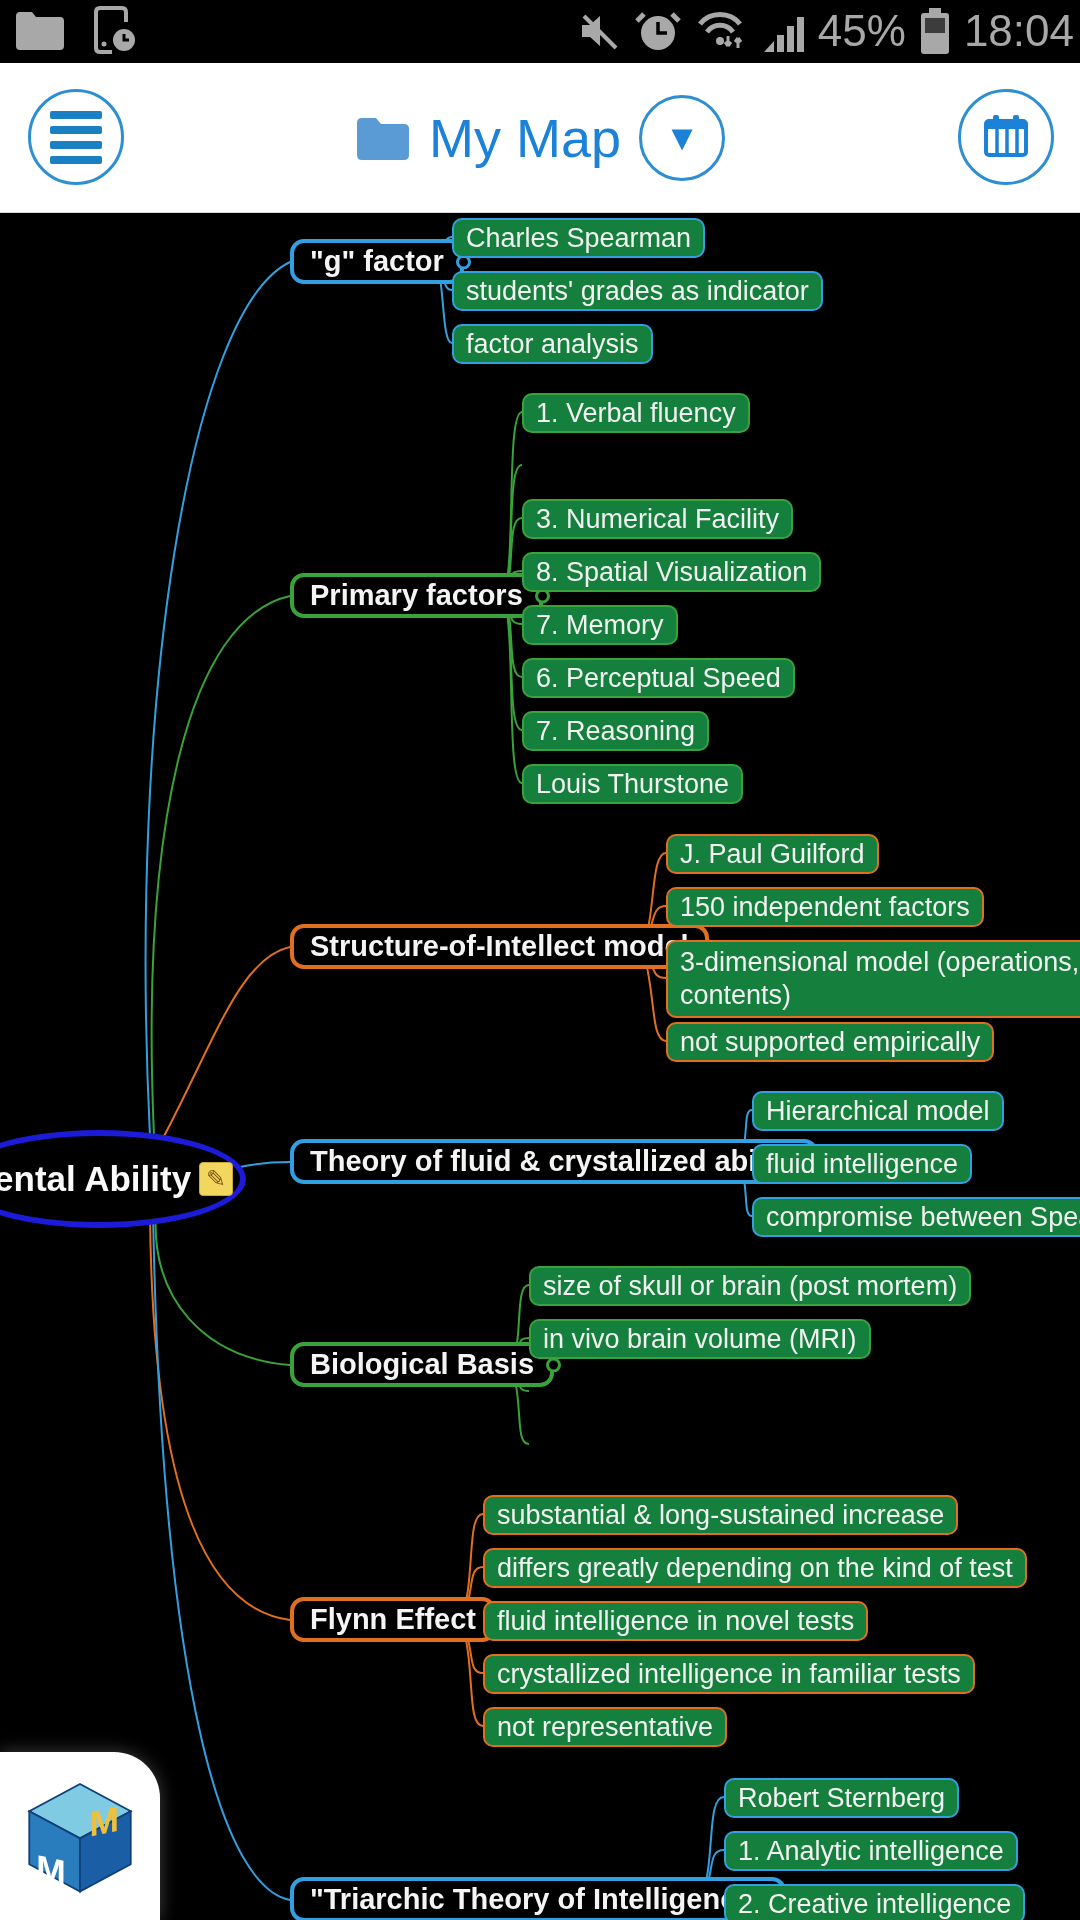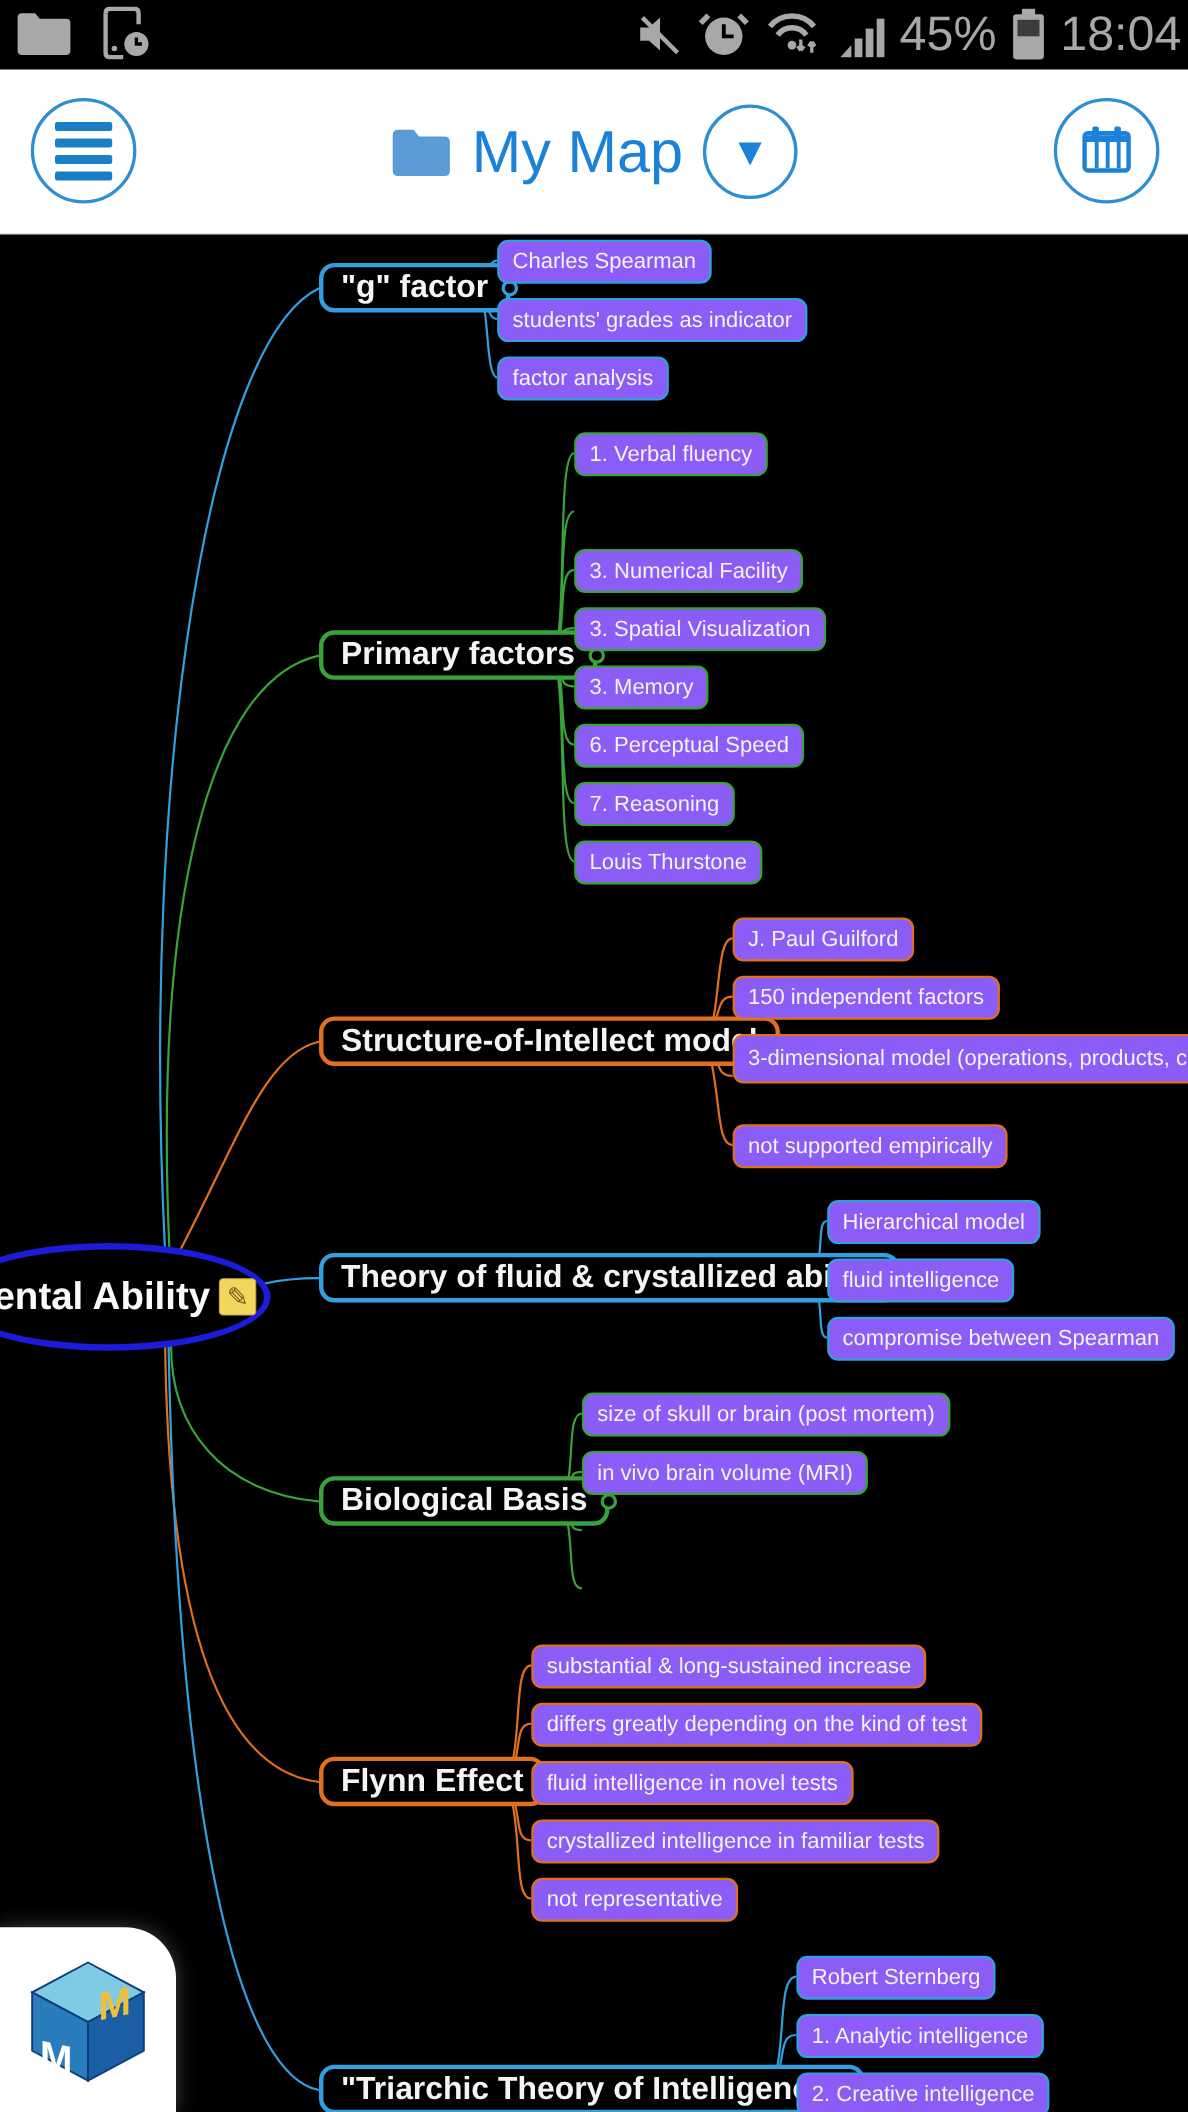--- a/index.html
+++ b/index.html
@@ -27,22 +27,22 @@
   .dd-btn span{color:#1b82d8;font-size:36px;line-height:1;}
   .calendar-btn{right:26px;top:26px;width:90px;height:90px;}
   
   .canvas{position:absolute;left:0;top:0;width:1080px;height:1920px;background:#000;}
   svg.links{position:absolute;left:0;top:0;z-index:1;}
   .pnode{position:absolute;z-index:2;background:#000;border:4px solid var(--bc);
     border-radius:14px;color:#f4f4f4;font-weight:bold;font-size:29px;line-height:37px;
     padding:0 16px;white-space:nowrap;}
   .pnode::after{content:"";position:absolute;right:-11px;top:50%;transform:translateY(-50%);
     width:9px;height:9px;border-radius:50%;background:#000;border:3px solid var(--bc);}
-  .cnode{position:absolute;z-index:2;background:#8b5cf6;border:2px solid var(--bc);
-    border-radius:10px;color:#f2f2f2;font-size:20px;line-height:34px;
+  .cnode{position:absolute;z-index:2;background:#15803d;border:2px solid var(--bc);
+    border-radius:10px;color:#f2f2f2;font-size:27px;line-height:34px;
     padding:1px 12px;white-space:nowrap;}
   .cnode.wrap{white-space:normal;line-height:33px;padding:4px 12px;}
   .rootnode{position:absolute;z-index:2;left:-48px;top:1130px;width:282px;height:86px;
     background:#000;border:6px solid #1b1bd8;border-radius:50%;
     display:flex;align-items:center;justify-content:center;gap:8px;
     color:#fafafa;font-weight:bold;font-size:35px;white-space:nowrap;}
   .note-ic{display:inline-flex;width:32px;height:32px;background:#f3d65e;border-radius:4px;
     align-items:center;justify-content:center;color:#7a5a18;font-size:24px;
     border:1px solid #c9a93c;}
   
@@ -108,22 +108,22 @@
   </div>
 
   <div class="pnode" style="left:290px;top:239px;--bc:#32a0e0">"g" factor</div>
   <div class="cnode" style="left:452px;top:218px;--bc:#32a0e0">Charles Spearman</div>
   <div class="cnode" style="left:452px;top:271px;--bc:#32a0e0">students' grades as indicator</div>
   <div class="cnode" style="left:452px;top:324px;--bc:#32a0e0">factor analysis</div>
 
   <div class="pnode" style="left:290px;top:573px;--bc:#3aa23a">Primary factors</div>
   <div class="cnode" style="left:522px;top:393px;--bc:#3aa23a">1. Verbal fluency</div>
   <div class="cnode" style="left:522px;top:499px;--bc:#3aa23a">3. Numerical Facility</div>
-  <div class="cnode" style="left:522px;top:552px;--bc:#3aa23a">3. Spatial Visualization</div>
-  <div class="cnode" style="left:522px;top:605px;--bc:#3aa23a">3. Memory</div>
+  <div class="cnode" style="left:522px;top:552px;--bc:#3aa23a">8. Spatial Visualization</div>
+  <div class="cnode" style="left:522px;top:605px;--bc:#3aa23a">7. Memory</div>
   <div class="cnode" style="left:522px;top:658px;--bc:#3aa23a">6. Perceptual Speed</div>
   <div class="cnode" style="left:522px;top:711px;--bc:#3aa23a">7. Reasoning</div>
   <div class="cnode" style="left:522px;top:764px;--bc:#3aa23a">Louis Thurstone</div>
 
   <div class="pnode" style="left:290px;top:924px;--bc:#e0701f">Structure-of-Intellect model</div>
   <div class="cnode" style="left:666px;top:834px;--bc:#e0701f">J. Paul Guilford</div>
   <div class="cnode" style="left:666px;top:887px;--bc:#e0701f">150 independent factors</div>
   <div class="cnode wrap" style="left:666px;top:940px;width:560px;--bc:#e0701f">3-dimensional model (operations, products, contents)</div>
   <div class="cnode" style="left:666px;top:1022px;--bc:#e0701f">not supported empirically</div>
 

